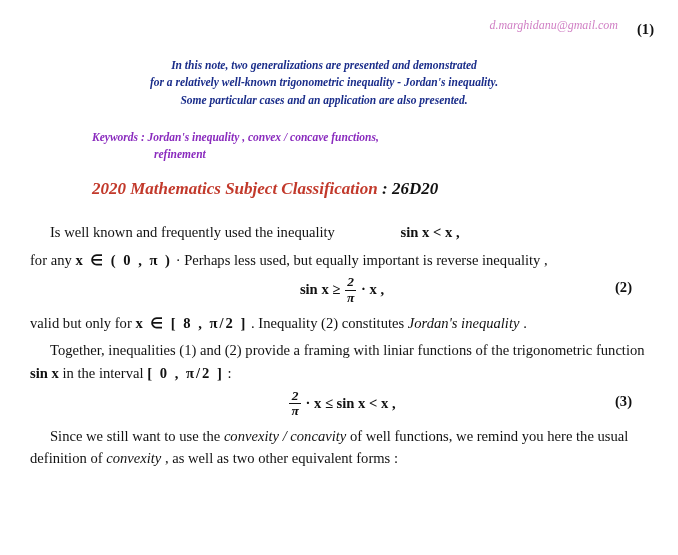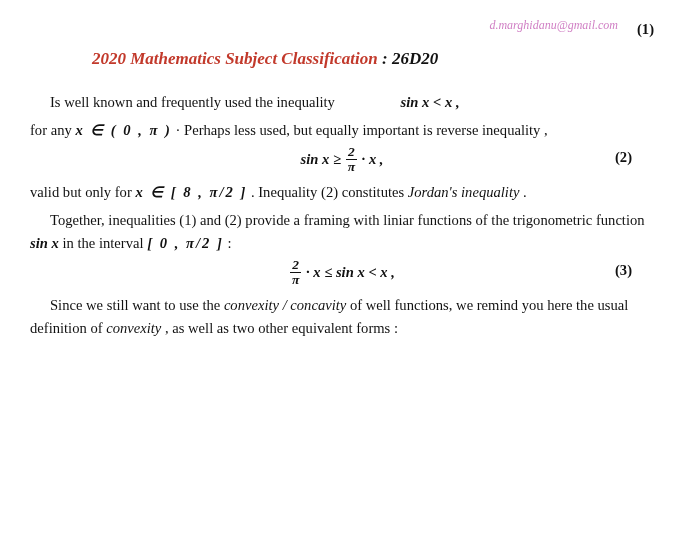--- a/index.html
+++ b/index.html
@@ -104,21 +104,20 @@
     font-size: 14.6px;
     line-height: 1.55;
   }
   .para {
     margin: 0 0 5px 0;
   }
   .indent {
     text-indent: 20px;
   }
   .math {
-    font-style: italic;
     font-weight: bold;
   }
   .mathn {
     font-style: italic;
   }
   .eqline {
     position: relative;
     text-align: center;
     margin: 3px 0 6px 0;
   }
@@ -160,21 +159,31 @@
 </head>
 <body>
 
 <div class="page">
 
 
   <div class="author-block">
     <div class="author-email">d.marghidanu@gmail.com</div>
   </div>
 
-
+  <div class="abstract">
+    <div>In this note, two generalizations are presented and demonstrated</div>
+    <div>for a relatively well-known trigonometric inequality - Jordan's inequality.</div>
+    <div>Some particular cases and an application are also presented.</div>
+  </div>
+
+  <div class="keywords">
+    <span>Keywords :</span>
+    <span>Jordan's inequality ,   convex / concave functions,</span>
+    <span class="kw-line2">refinement</span>
+  </div>
 
   <div class="msc">
     <span class="msc-label">2020  Mathematics Subject Classification</span>
     <span class="msc-code">: 26D20</span>
   </div>
 
   <div class="body">
 
     <p class="para indent">
       <span>Is well known and frequently used  the inequality</span>

